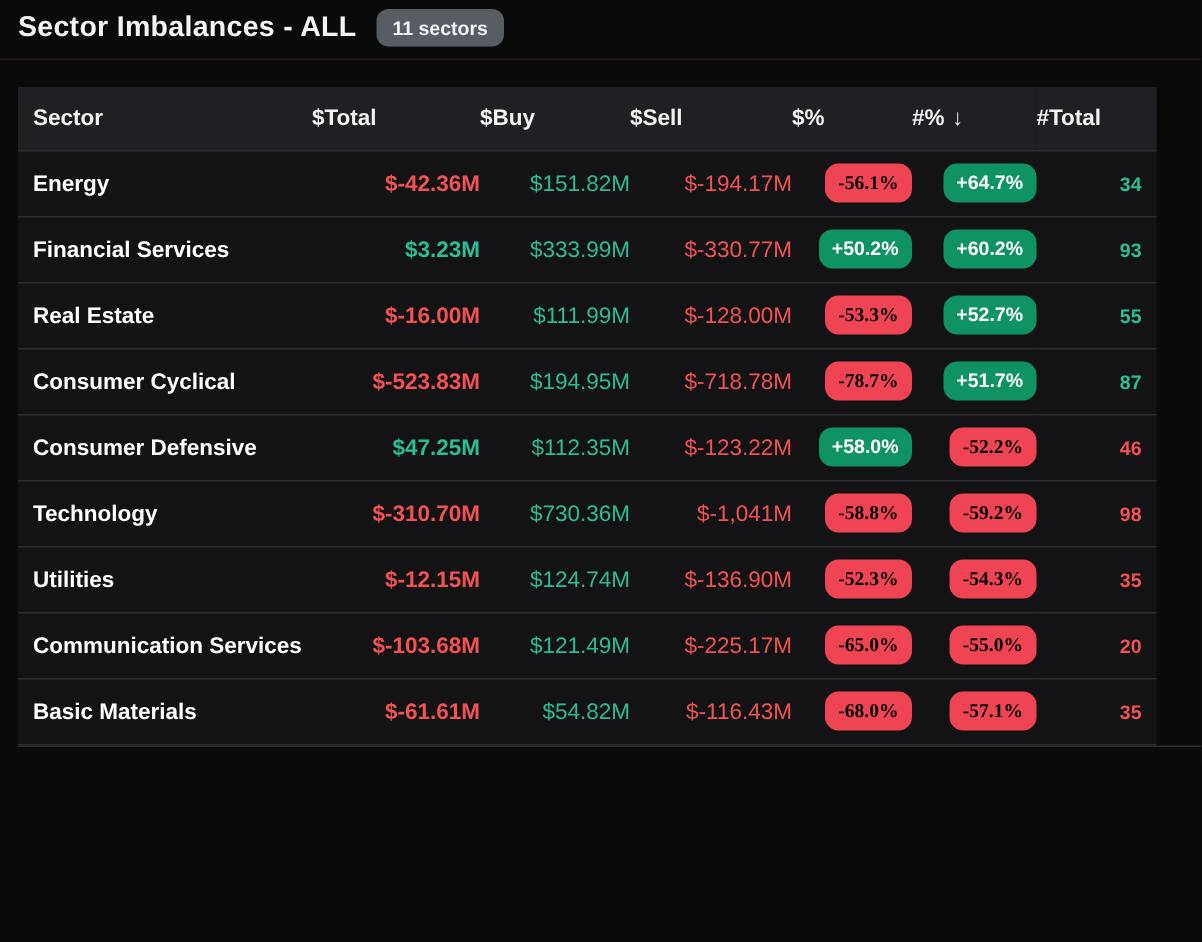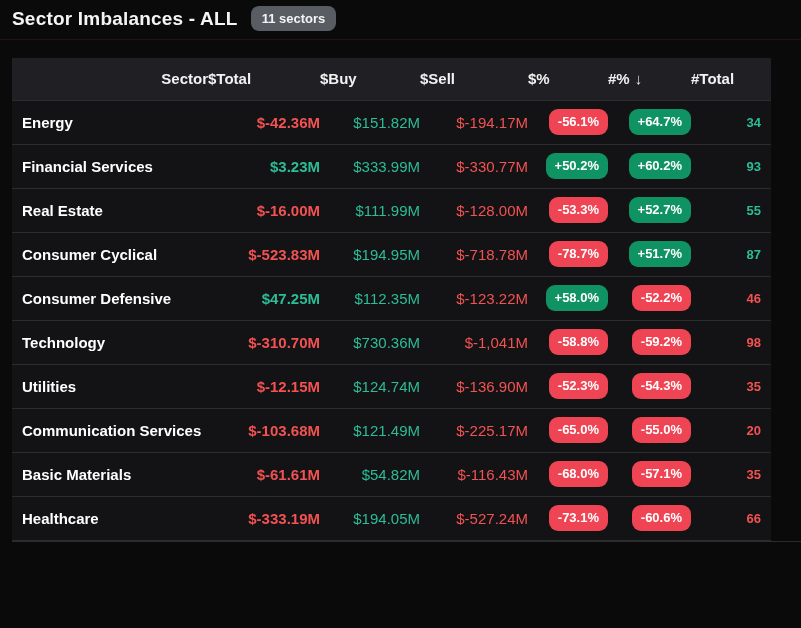--- a/index.html
+++ b/index.html
@@ -28,21 +28,21 @@
   table {
     width: 759px; border-collapse: collapse; table-layout: fixed;
     background: var(--row-bg, #131316);
   }
   thead tr { background: var(--header-bg, #202024); }
   th {
     color: #f2f2f3; font-size: 15px; font-weight: 700;
     text-align: left; padding: 12px 0; line-height: 18px;
     white-space: nowrap; cursor: pointer;
   }
-  th.c0 { text-align: right; padding-left: 10px; }
+  th.c0 { text-align: left; padding-left: 10px; }
   th.c6 { padding-right: 10px; margin-top: 12px; }
   .sort-arrow { font-weight: 400; font-size: 15px; margin-left: 5px; color: #e8e8ea; }
   tbody tr { border-top: 1px solid var(--divider, #2c2c30); }
   tbody tr:last-child { border-bottom: 1px solid var(--divider, #2c2c30); }
   td {
     font-size: 15px; text-align: right; vertical-align: top;
     padding: 12px 0; line-height: 19px; white-space: nowrap;
   }
   td.c0 {
     text-align: left; padding: 10px 6px 10px 10px;
@@ -54,21 +54,21 @@
   .v-buy, .v-sell { font-weight: 400; }
   .v-count { font-weight: 700; font-size: 13px; }
   .pos { color: var(--green-text, #2cbc96); }
   .neg { color: var(--red-text, #f25252); }
   .badge {
     display: inline-block; min-width: 56px; text-align: center;
     padding: 5px 9px; border-radius: 9px;
     color: #ffffff; font-size: 13px; font-weight: 700; line-height: 16px;
   }
   .badge.pos { background: var(--badge-green-bg, #109362); color: #fff; }
-  .badge.neg { background: var(--badge-red-bg, #ee4453); color: #ffffff; }
+  .badge.neg { background: var(--badge-red-bg, #ee4453); color: #000000; font-family: Liberation Serif, serif; }
   .bottom-divider { border-top: 1px solid var(--divider, #2c2c30); margin-left: 12px; }
 </style>
 </head>
 <body>
 
 <div class="titlebar">
   <span class="page-title">Sector Imbalances - ALL</span>
   <span class="count-badge">11 sectors</span>
 </div>
 
@@ -169,25 +169,16 @@
   </tr>
         <tr>
     <td class="c0">Basic Materials</td>
     <td class="c1 v-total neg">$-61.61M</td>
     <td class="c2 v-buy pos">$54.82M</td>
     <td class="c3 v-sell neg">$-116.43M</td>
     <td class="c4"><span class="badge neg">-68.0%</span></td>
     <td class="c5"><span class="badge neg">-57.1%</span></td>
     <td class="c6 v-count neg">35</td>
   </tr>
-        <tr>
-    <td class="c0">Healthcare</td>
-    <td class="c1 v-total neg">$-333.19M</td>
-    <td class="c2 v-buy pos">$194.05M</td>
-    <td class="c3 v-sell neg">$-527.24M</td>
-    <td class="c4"><span class="badge neg">-73.1%</span></td>
-    <td class="c5"><span class="badge neg">-60.6%</span></td>
-    <td class="c6 v-count neg">66</td>
-  </tr>
       </tbody>
   </table>
 </div>
 <div class="bottom-divider"></div>
 
 </body></html>

